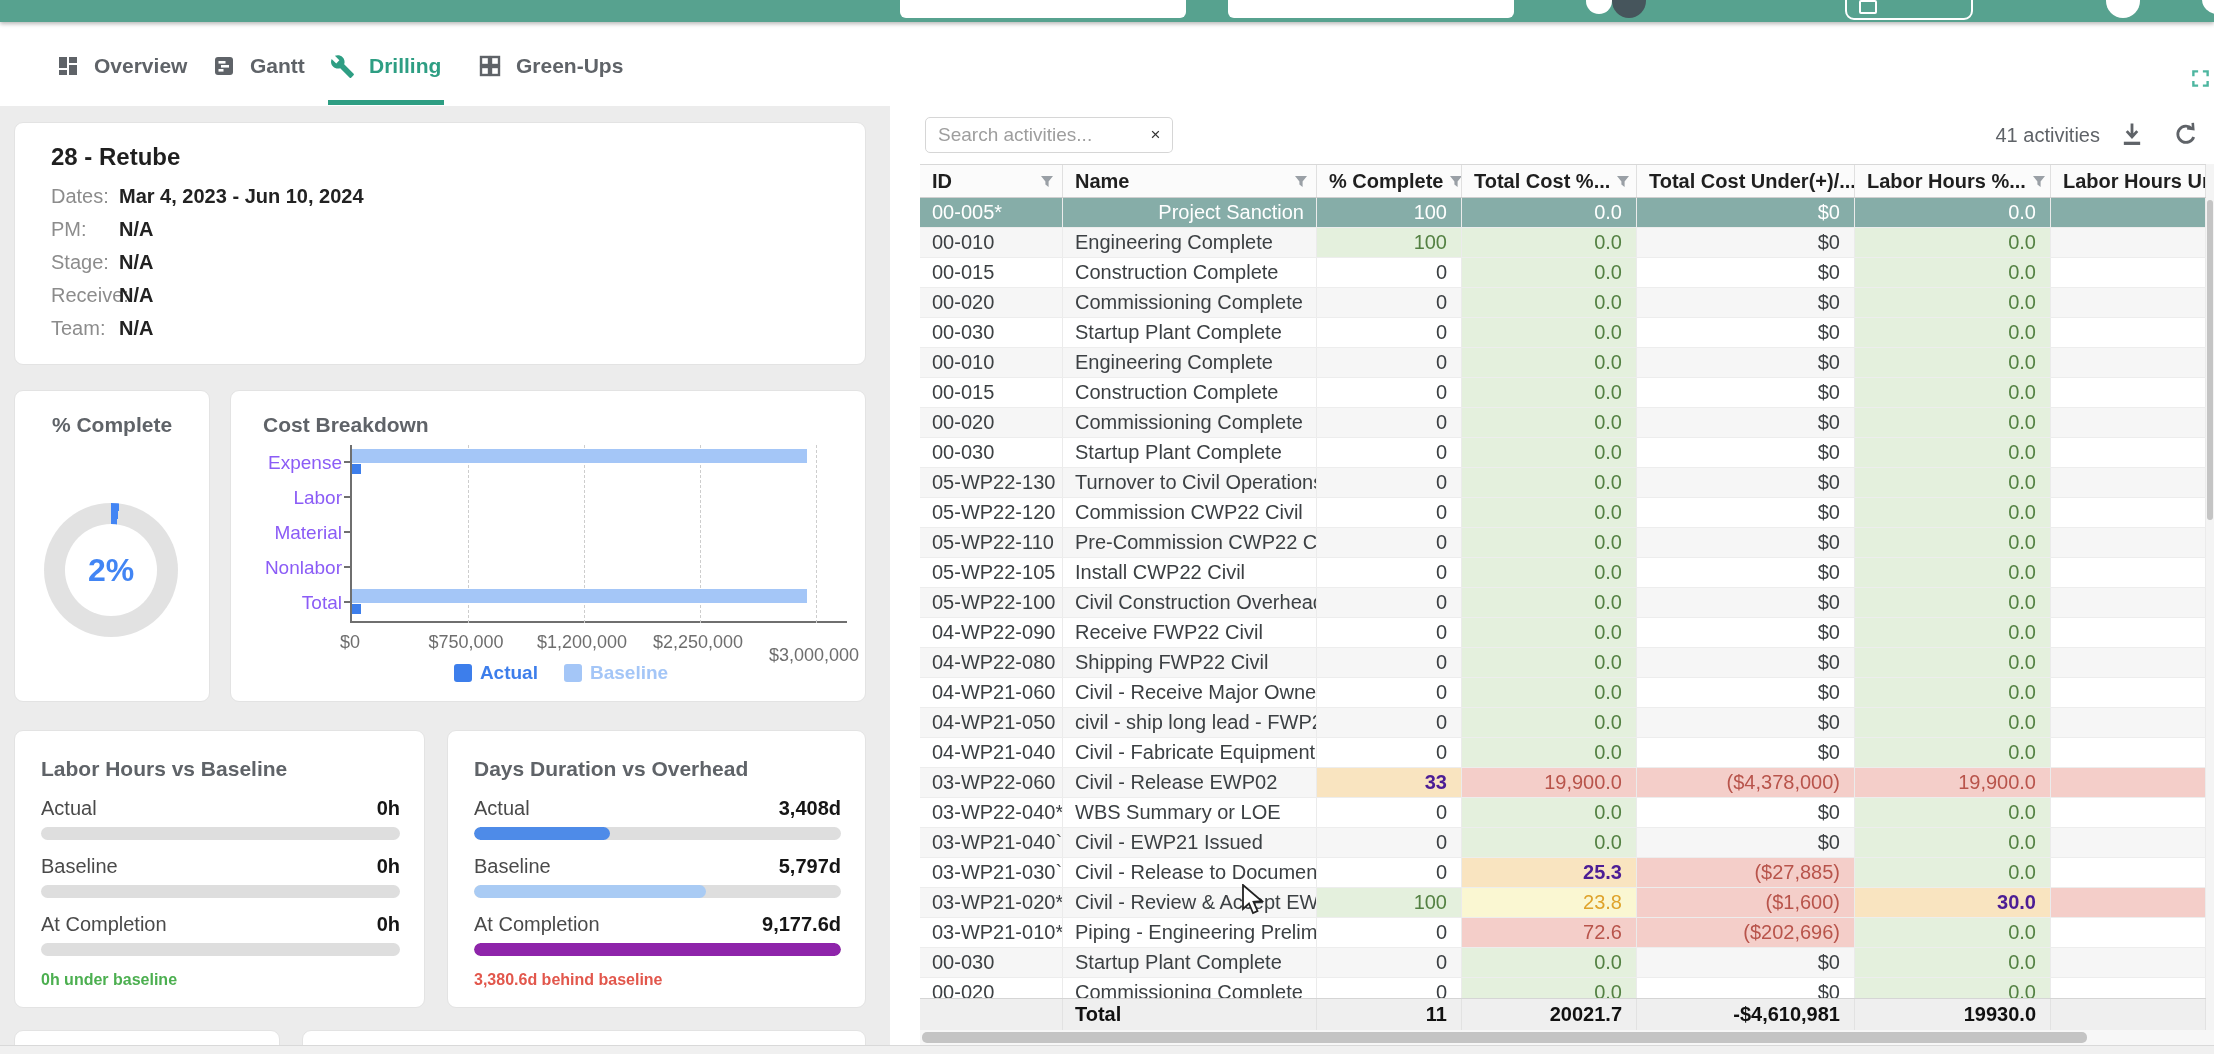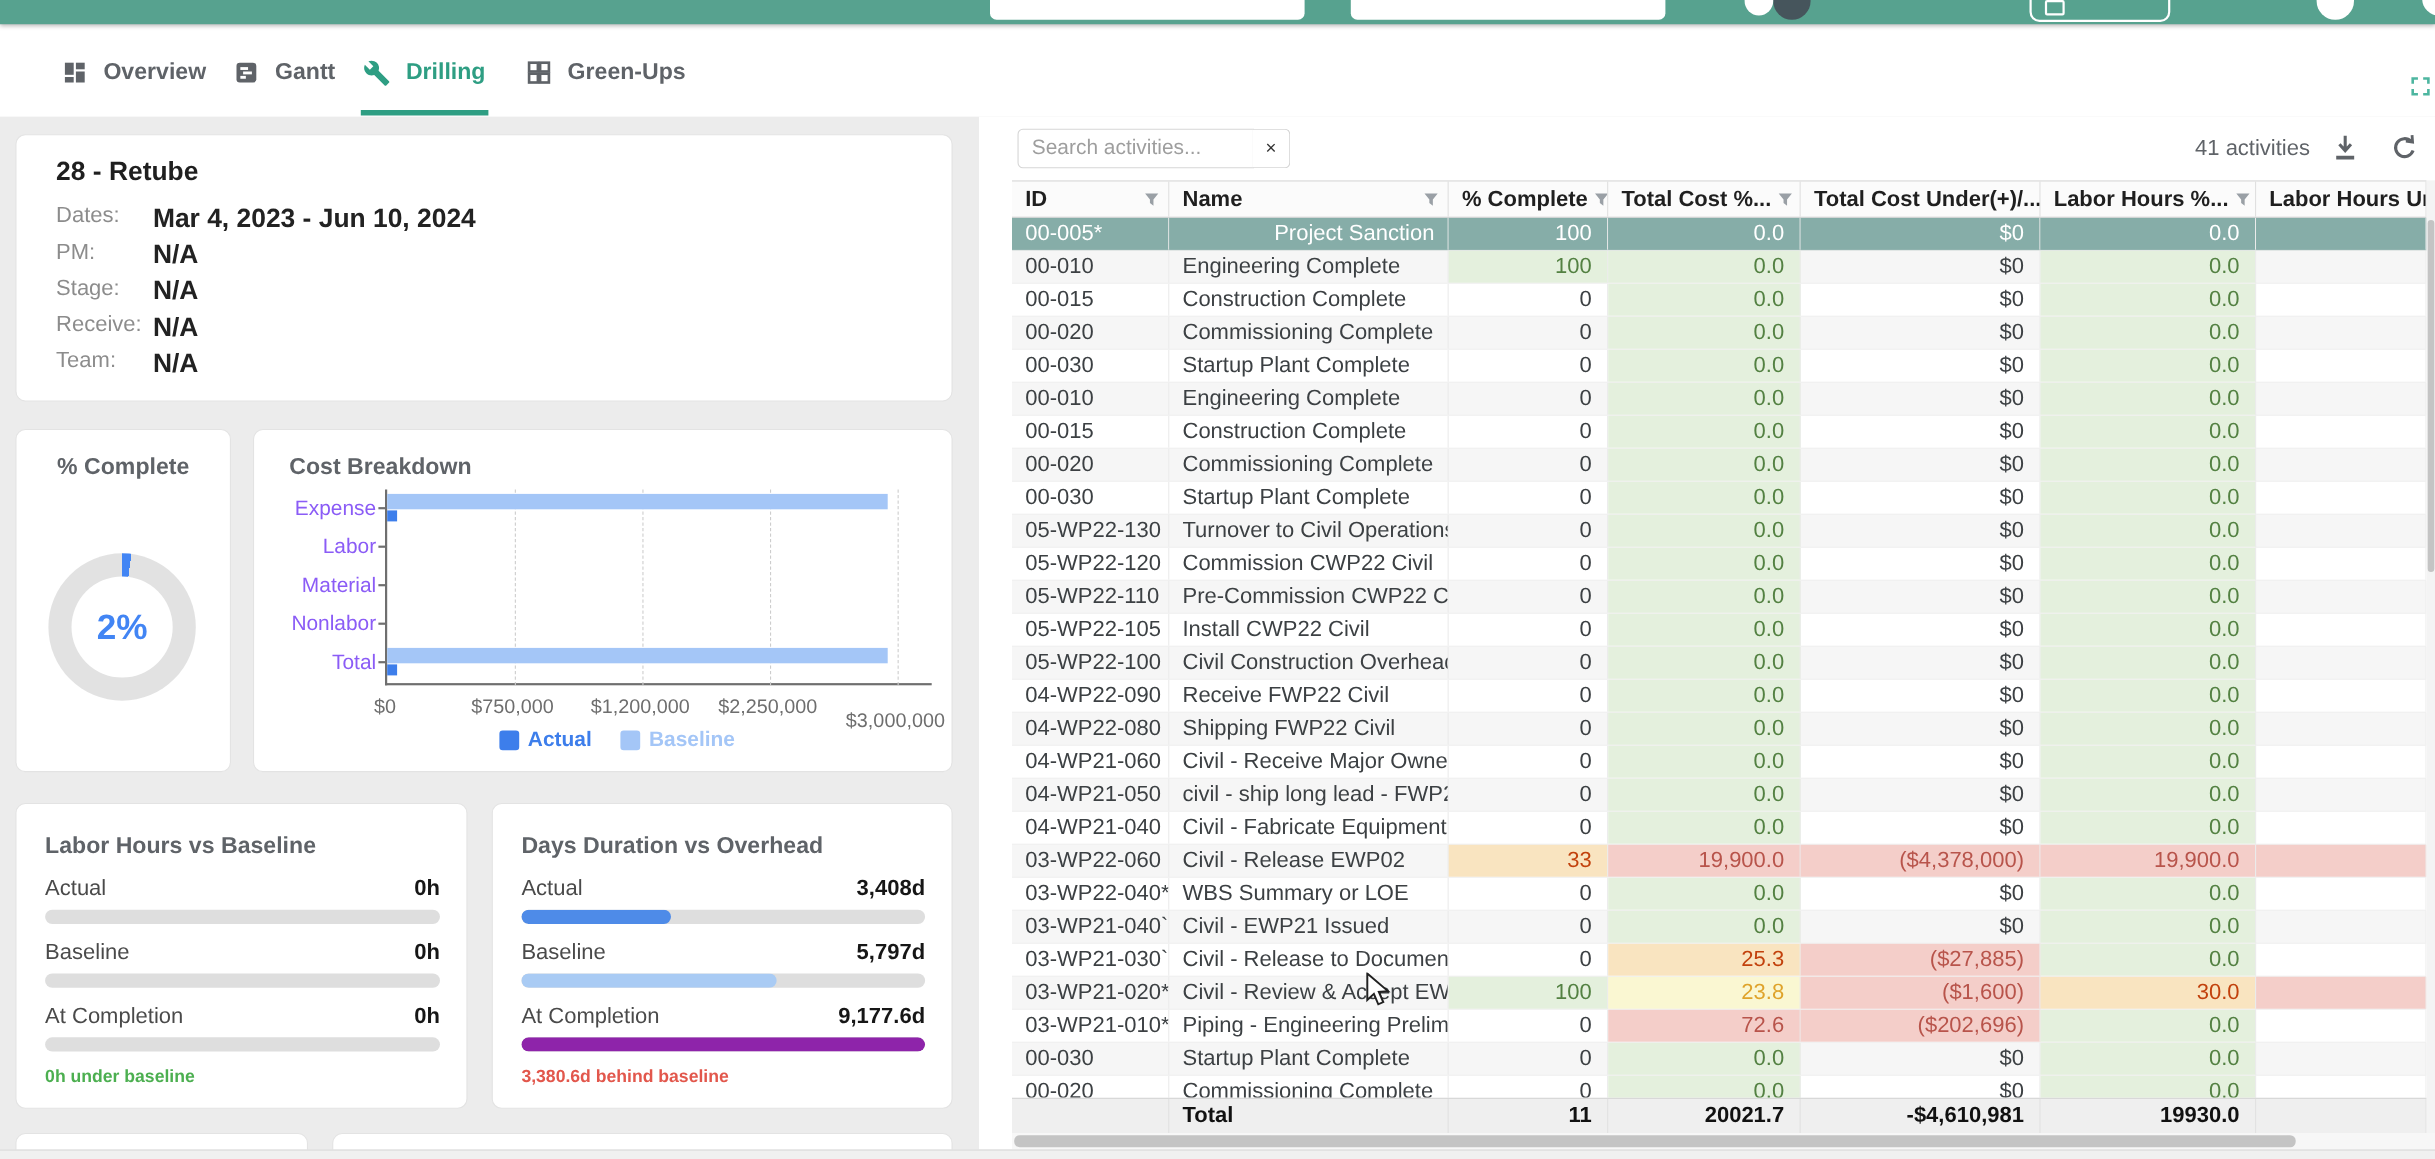--- a/index.html
+++ b/index.html
@@ -24,21 +24,21 @@
   .tab-underline { position:absolute; top:78px; left:328px; width:116px; height:5px; background:#2E9E83; }
   .fs-icon { position:absolute; left:2191px; top:47px; width:19px; height:19px; }
 
   
   .card { position:absolute; background:#fff; border:1px solid #E3E3E3; border-radius:9px; }
   .card-title { font-size:21px; font-weight:bold; color:#5F6368; }
 
   
   .proj-title { position:absolute; left:36px; top:20px; font-size:24px; font-weight:bold; color:#1F1F1F; }
   .pfield { position:absolute; left:36px; font-size:20px; color:#8C8C8C; }
-  .pval   { position:absolute; left:124px; font-size:24px; font-weight:bold; color:#222; }
+  .pval   { position:absolute; left:104px; font-size:20px; font-weight:bold; color:#222; }
 
   
   .donut { position:absolute; left:29px; top:112px; width:134px; height:134px; border-radius:50%; }
   .donut-hole { position:absolute; left:21px; top:21px; width:92px; height:92px; border-radius:50%; background:#fff;
                 display:flex; align-items:center; justify-content:center; }
   .donut-label { font-size:32px; font-weight:bold; color:#4285F4; }
 
   
   #costchart { position:absolute; left:258px; top:440px; width:606px; height:250px; }
   .cc-plot { position:absolute; left:92px; top:5px; width:497px; height:178px;
@@ -76,21 +76,21 @@
            background:#FBFBFB; border-top:1px solid #D8D8D8; border-bottom:1px solid #CFCFCF; }
   .th { display:flex; align-items:center; justify-content:space-between; padding:0 8px 0 12px;
         font-size:20px; font-weight:bold; color:#1F1F1F; border-right:1px solid #E0E0E0; overflow:hidden; white-space:nowrap; }
   .tbody { position:absolute; left:920px; top:198px; width:1286px; height:800px; overflow:hidden; }
   .row { display:flex; height:30px; border-bottom:1px solid #EDEDED; background:#fff; cursor:pointer; }
   .row.stripe { background:#F6F6F6; }
   .cell { font-size:20px; line-height:29px; padding:0 12px; border-right:1px solid #EBEBEB;
           overflow:hidden; white-space:nowrap; }
   .cell.num { text-align:right; padding-right:14px; }
   .c-g { background:#E4F0DD; color:#538142; }
-  .c-o { background:#F9E4C0; color:#c2410c; }
+  .c-o { background:#F9E4C0; color:#4c1d95;font-weight:bold; }
   .c-y { background:#FAF7D2; color:#DFA32B; }
   .c-r { background:#F4CEC9; color:#B8544B; }
   .row.sel, .row.sel .cell { background:#86ADA8 !important; color:#fff !important; }
   .trow { position:absolute; left:920px; top:998px; width:1286px; height:32px; display:flex;
           background:#EFEFEF; border-top:1px solid #D5D5D5; }
   .trow .cell { font-weight:bold; color:#111; line-height:31px; border-right:1px solid #E2E2E2; }
 
   .vscroll { position:absolute; left:2206px; top:164px; width:8px; height:866px; background:#F4F4F4; }
   .vthumb { position:absolute; left:1px; top:36px; width:6px; height:320px; background:#C4C4C4; border-radius:3px; }
   .hscroll { position:absolute; left:920px; top:1030px; width:1294px; height:15px; background:#F7F7F7; }

